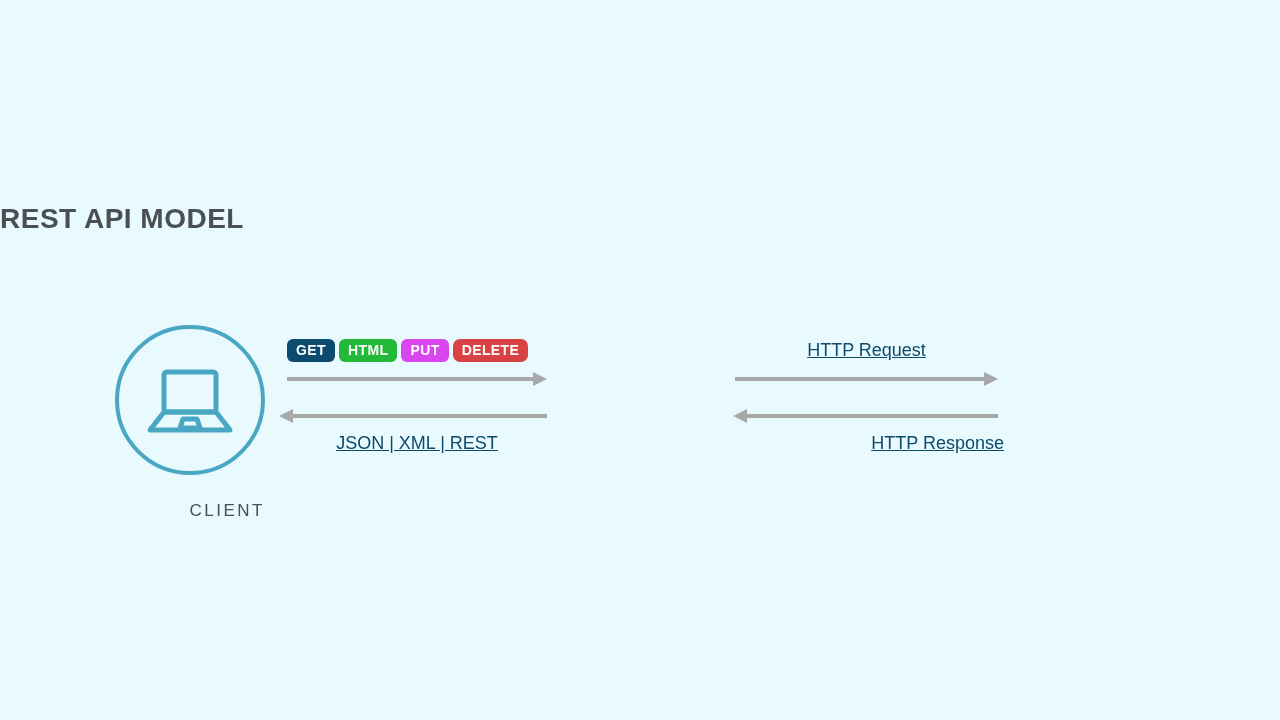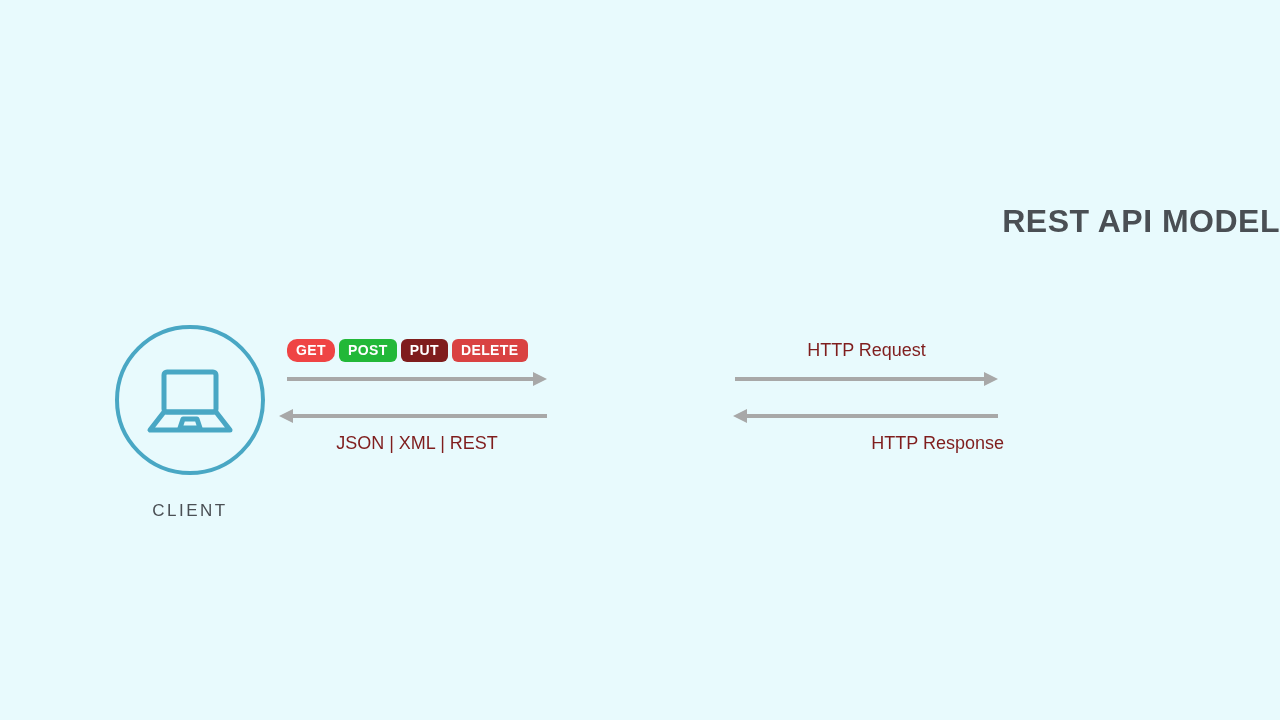--- a/index.html
+++ b/index.html
@@ -19,32 +19,32 @@
     position: absolute;
     inset: 0;
   }
 
   
   .title {
     position: absolute;
     top: 203px;
     left: 0;
     width: 1280px;
-    text-align: right;
-    font-size: 32px;
+    text-align: left;
+    font-size: 28px;
     font-weight: bold;
     letter-spacing: 0.5px;
     color: #4a4f54;
   }
 
   
   .node {
     position: absolute;
     width: 150px;
-    text-align: center;
+    text-align: right;
   }
   .node-client  { left: 115px; top: 325px; }
   .node-api     { left: 565px; top: 325px; }
   .node-server  { left: 1015px; top: 325px; }
 
   .circle {
     width: 150px;
     height: 150px;
     border-radius: 50%;
     box-sizing: border-box;
@@ -119,23 +119,24 @@
 
   .arrow-left-top    { left: 287px; top: 372px; width: 260px; }
   .arrow-left-bottom { left: 279px; top: 409px; width: 268px; }
   .arrow-right-top    { left: 735px; top: 372px; width: 263px; }
   .arrow-right-bottom { left: 733px; top: 409px; width: 265px; }
 
   
   .edge-caption {
     position: absolute;
     font-size: 18px;
-    color: #7f1d1d;
+    color: #0c4a6e;
     white-space: nowrap;
     text-align: center;
+    text-decoration: underline;
   }
   .cap-json     { left: 287px; top: 433px; width: 260px; }
   .cap-request  { left: 735px; top: 340px; width: 263px; }
   .cap-response { left: 739px; top: 433px; width: 265px; text-align: right; }
 
   .icon-svg { display: block; }
 </style>
 </head>
 <body>
 
@@ -152,24 +153,24 @@
           <path d="M38 68 L41 59 L55 59 L58 68 Z"></path>
         </svg>
       </span>
     </div>
     <div class="node-label">CLIENT</div>
   </div>
 
 
 
   <div class="badges">
-    <span class="badge" style="background:#ef4444;border-radius:10px;">GET</span>
-    <span class="badge" style="background:#22b838;">POST</span>
-    <span class="badge" style="background:#7f1d1d;">PUT</span>
-    <span class="badge" style="background:#d94242;">DELETE</span>
+    <span class="badge" style="background:#0c4a6e;">GET</span>
+    <span class="badge" style="background:#22b838;">HTML</span>
+    <span class="badge" style="background:#d946ef;">PUT</span>
+    <span class="badge" style="background:#d94242;border-radius:7px;">DELETE</span>
   </div>
 
   <div class="arrow arrow-left-top">
     <div class="arrow-line" style="left:0; right:12px;"></div>
     <div class="arrow-head head-right"></div>
   </div>
   <div class="arrow arrow-left-bottom">
     <div class="arrow-line" style="left:12px; right:0;"></div>
     <div class="arrow-head head-left"></div>
   </div>

